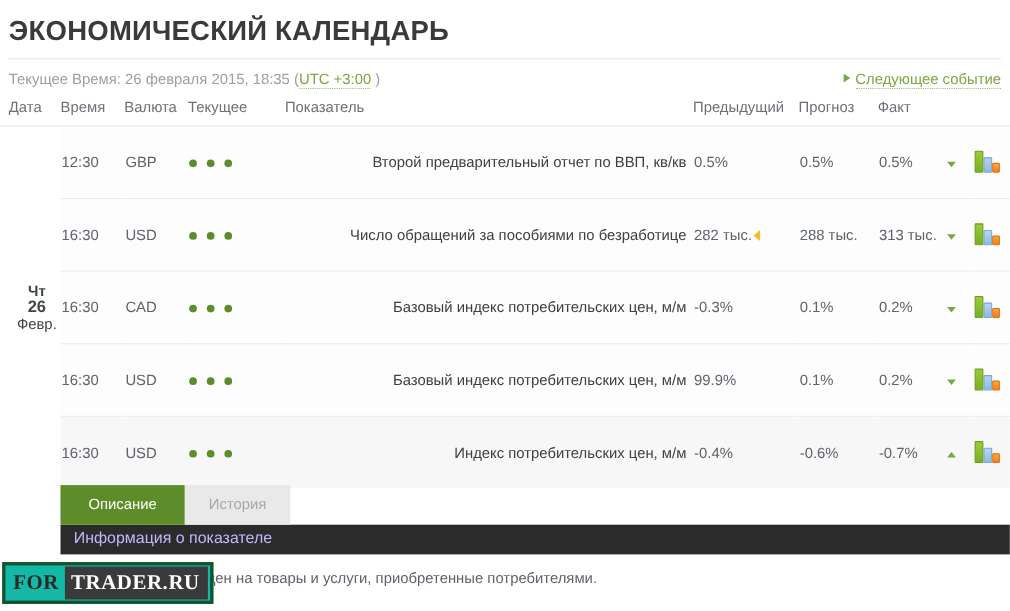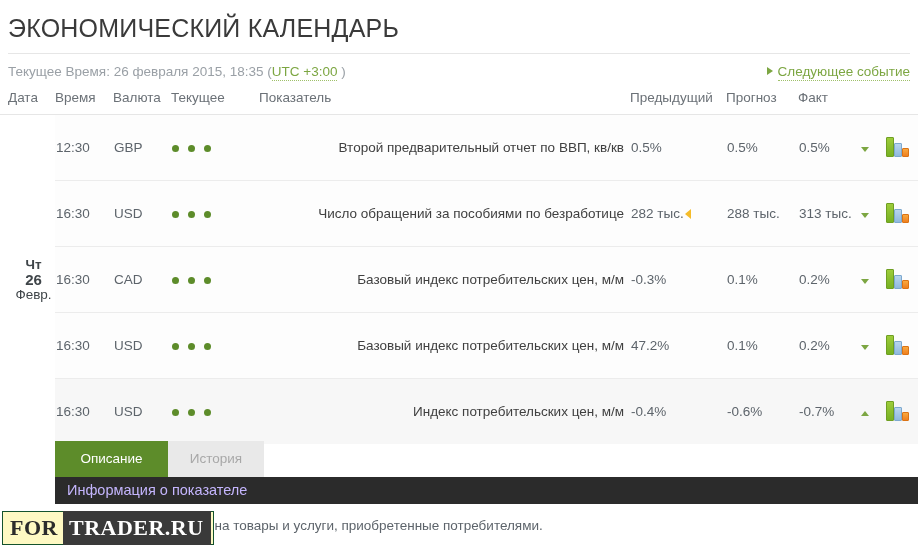--- a/index.html
+++ b/index.html
@@ -21,21 +21,21 @@
   #page {
     position: relative;
     width: 918px;
     height: 555px;
     background: #fff;
   }
 
   
   .page-title {
     font-size: 25px;
-    font-weight: normal;
+    font-weight: bold;
     color: #3a3a3a;
     letter-spacing: 0.2px;
     padding: 13px 0 0 8px;
     margin: 0;
     line-height: 30px;
   }
   .title-rule {
     border-bottom: 1px solid #e6e6e6;
     margin: 10px 0 0 8px;
     width: 902px;
@@ -226,27 +226,27 @@
     padding: 13px 0 0 12px;
     line-height: 18px;
   }
 
   
   .watermark {
     position: absolute;
     left: 2px;
     top: 511px;
     height: 32px;
-    border: 1px solid #14532d;
-    background: #fef9c3;
+    border: 3px solid #14532d;
+    background: #14b8a6;
     display: flex;
     align-items: center;
     font-family: "Liberation Serif", serif;
     font-weight: bold;
-    font-size: 22px;
+    font-size: 19px;
     letter-spacing: 0.5px;
   }
   .wm-for {
     color: #2b2b2b;
     padding: 0 5px 0 7px;
   }
   .wm-trader {
     background: #3a3a3a;
     color: #ffffff;
     padding: 4px 7px 4px 6px;
@@ -339,21 +339,21 @@
           <td class="cell-fore">0.1%</td>
           <td class="cell-fact val-green">0.2%</td>
           <td class="cell-arrow"><span class="chev chev-down"></span></td>
           <td class="cell-icon"><span class="barchart-icon"><i class="bi-g"></i><i class="bi-b"></i><i class="bi-o"></i></span></td>
         </tr>
         <tr>
           <td class="cell-time">16:30</td>
           <td class="cell-cur">USD</td>
           <td class="cell-imp"><span class="dots"><span class="dot"></span><span class="dot"></span><span class="dot"></span></span></td>
           <td class="cell-name">Базовый индекс потребительских цен, м/м</td>
-          <td class="cell-prev"><span>47.2%</span></td>
+          <td class="cell-prev"><span>99.9%</span></td>
           <td class="cell-fore">0.1%</td>
           <td class="cell-fact val-green">0.2%</td>
           <td class="cell-arrow"><span class="chev chev-down"></span></td>
           <td class="cell-icon"><span class="barchart-icon"><i class="bi-g"></i><i class="bi-b"></i><i class="bi-o"></i></span></td>
         </tr>
         <tr class="row-selected">
           <td class="cell-time">16:30</td>
           <td class="cell-cur">USD</td>
           <td class="cell-imp"><span class="dots"><span class="dot"></span><span class="dot"></span><span class="dot"></span></span></td>
           <td class="cell-name">Индекс потребительских цен, м/м</td>

